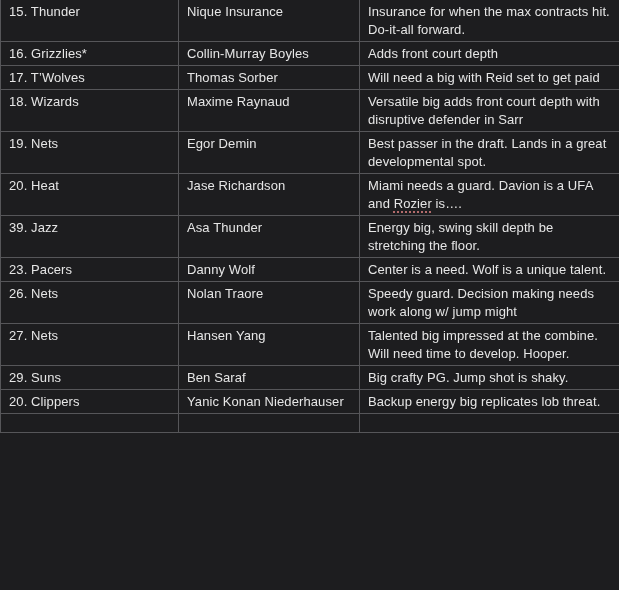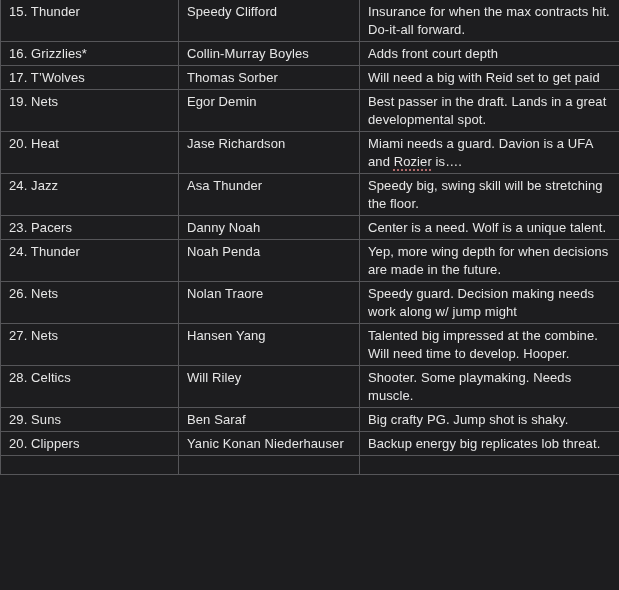--- a/index.html
+++ b/index.html
@@ -50,72 +50,67 @@
 <div class="table-wrap">
   <table class="draft-table">
     <colgroup>
       <col style="width:178px">
       <col style="width:181px">
       <col style="width:260px">
     </colgroup>
     <tbody>
       <tr>
         <td><span>15. Thunder</span></td>
-        <td><span>Speedy Clifford</span></td>
+        <td><span>Nique Insurance</span></td>
         <td><span>Insurance for when the max contracts hit. Do-it-all forward.</span></td>
       </tr>
       <tr>
         <td><span>16. Grizzlies*</span></td>
         <td><span>Collin-Murray Boyles</span></td>
         <td><span>Adds front court depth</span></td>
       </tr>
       <tr>
         <td><span>17. T’Wolves</span></td>
         <td><span>Thomas Sorber</span></td>
         <td><span>Will need a big with Reid set to get paid</span></td>
       </tr>
       <tr>
+        <td><span>18. Wizards</span></td>
+        <td><span>Maxime Raynaud</span></td>
+        <td><span>Versatile big adds front court depth with disruptive defender in Sarr</span></td>
+      </tr>
+      <tr>
         <td><span>19. Nets</span></td>
         <td><span>Egor Demin</span></td>
         <td><span>Best passer in the draft. Lands in a great developmental spot.</span></td>
       </tr>
       <tr>
         <td><span>20. Heat</span></td>
         <td><span>Jase Richardson</span></td>
         <td><span>Miami needs a guard. Davion is a UFA and </span><span class="misspelled">Rozier</span><span> is….</span></td>
       </tr>
       <tr>
-        <td><span>24. Jazz</span></td>
+        <td><span>39. Jazz</span></td>
         <td><span>Asa Thunder</span></td>
-        <td><span>Speedy big, swing skill will be stretching the floor.</span></td>
+        <td><span>Energy big, swing skill depth be stretching the floor.</span></td>
       </tr>
       <tr>
         <td><span>23. Pacers</span></td>
-        <td><span>Danny Noah</span></td>
+        <td><span>Danny Wolf</span></td>
         <td><span>Center is a need. Wolf is a unique talent.</span></td>
-      </tr>
-      <tr>
-        <td><span>24. Thunder</span></td>
-        <td><span>Noah Penda</span></td>
-        <td><span>Yep, more wing depth for when decisions are made in the future.</span></td>
       </tr>
       <tr>
         <td><span>26. Nets</span></td>
         <td><span>Nolan Traore</span></td>
         <td><span>Speedy guard. Decision making needs work along w/ jump might</span></td>
       </tr>
       <tr>
         <td><span>27. Nets</span></td>
         <td><span>Hansen Yang</span></td>
         <td><span>Talented big impressed at the combine. Will need time to develop. Hooper.</span></td>
-      </tr>
-      <tr>
-        <td><span>28. Celtics</span></td>
-        <td><span>Will Riley</span></td>
-        <td><span>Shooter. Some playmaking. Needs muscle.</span></td>
       </tr>
       <tr>
         <td><span>29. Suns</span></td>
         <td><span>Ben Saraf</span></td>
         <td><span>Big crafty PG. Jump shot is shaky.</span></td>
       </tr>
       <tr>
         <td><span>20. Clippers</span></td>
         <td><span>Yanic Konan Niederhauser</span></td>
         <td><span>Backup energy big replicates lob threat.</span></td>

